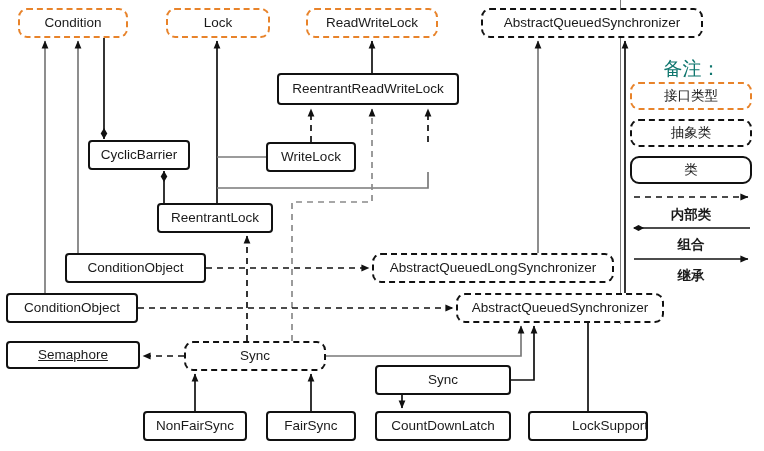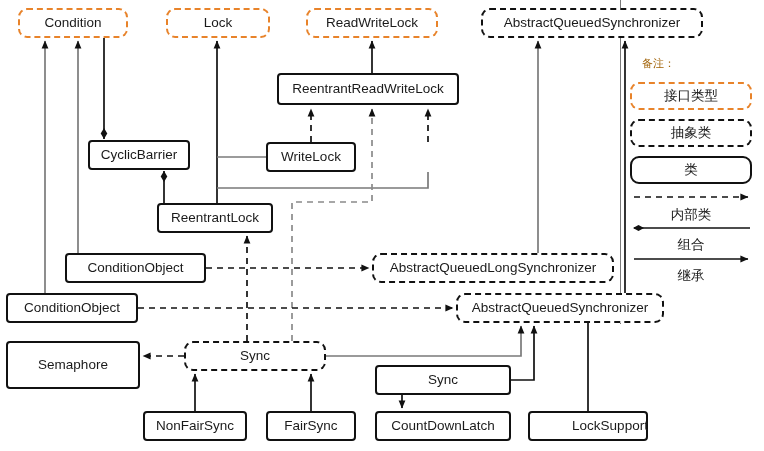--- a/index.html
+++ b/index.html
@@ -59,22 +59,23 @@
     top: 56px;
     width: 142px;
     height: 232px;
     z-index: 4;
   }
   #legend .lg-title {
     position: absolute;
     left: 20px;
     top: 0px;
     width: 100px;
-    color: #a16207;
-    font-size: 11px;
+    text-align: center;
+    color: #0f766e;
+    font-size: 19px;
   }
   #legend .lg-box {
     position: absolute;
     left: 8px;
     width: 122px;
     height: 28px;
     box-sizing: border-box;
     display: flex;
     align-items: center;
     justify-content: center;
@@ -85,20 +86,21 @@
   #legend .lg-iface  { top: 26px;  border: 2.2px dashed #e8832a; border-radius: 9px; }
   #legend .lg-abs    { top: 63px;  border: 2.2px dashed #111111; border-radius: 9px; }
   #legend .lg-cls    { top: 100px; border: 2.2px solid #111111;  border-radius: 9px; }
   #legend .lg-lbl {
     position: absolute;
     left: 8px;
     width: 122px;
     text-align: center;
     font-size: 13.5px;
     color: #1a1a1a;
+    font-weight: bold;
   }
   #legend .lg-l1 { top: 150px; }
   #legend .lg-l2 { top: 180px; }
   #legend .lg-l3 { top: 211px; }
   #legend svg.lg-lines {
     position: absolute;
     left: 0; top: 0;
     width: 142px; height: 232px;
   }
   .divider {
@@ -216,21 +218,21 @@
       <span>ConditionObject</span>
     </div>
 
   <div class="node abstract" style="left:372px; top:253px; width:242px; height:30px;">
       <span>AbstractQueuedLongSynchronizer</span>
     </div>
   <div class="node abstract" style="left:456px; top:293px; width:208px; height:30px;">
       <span>AbstractQueuedSynchronizer</span>
     </div>
 
-  <div class="node klass" style="left:6px;   top:341px; width:134px; height:48px;">
+  <div class="node klass" style="left:6px;   top:341px; width:134px; height:28px;text-decoration:underline;">
       <span>Semaphore</span>
     </div>
   <div class="node abstract" style="left:184px; top:341px; width:142px; height:30px;">
       <span>Sync</span>
     </div>
   <div class="node klass" style="left:375px; top:365px; width:136px; height:30px;">
       <span>Sync</span>
     </div>
 
   <div class="node klass" style="left:143px; top:411px; width:104px; height:30px;">

